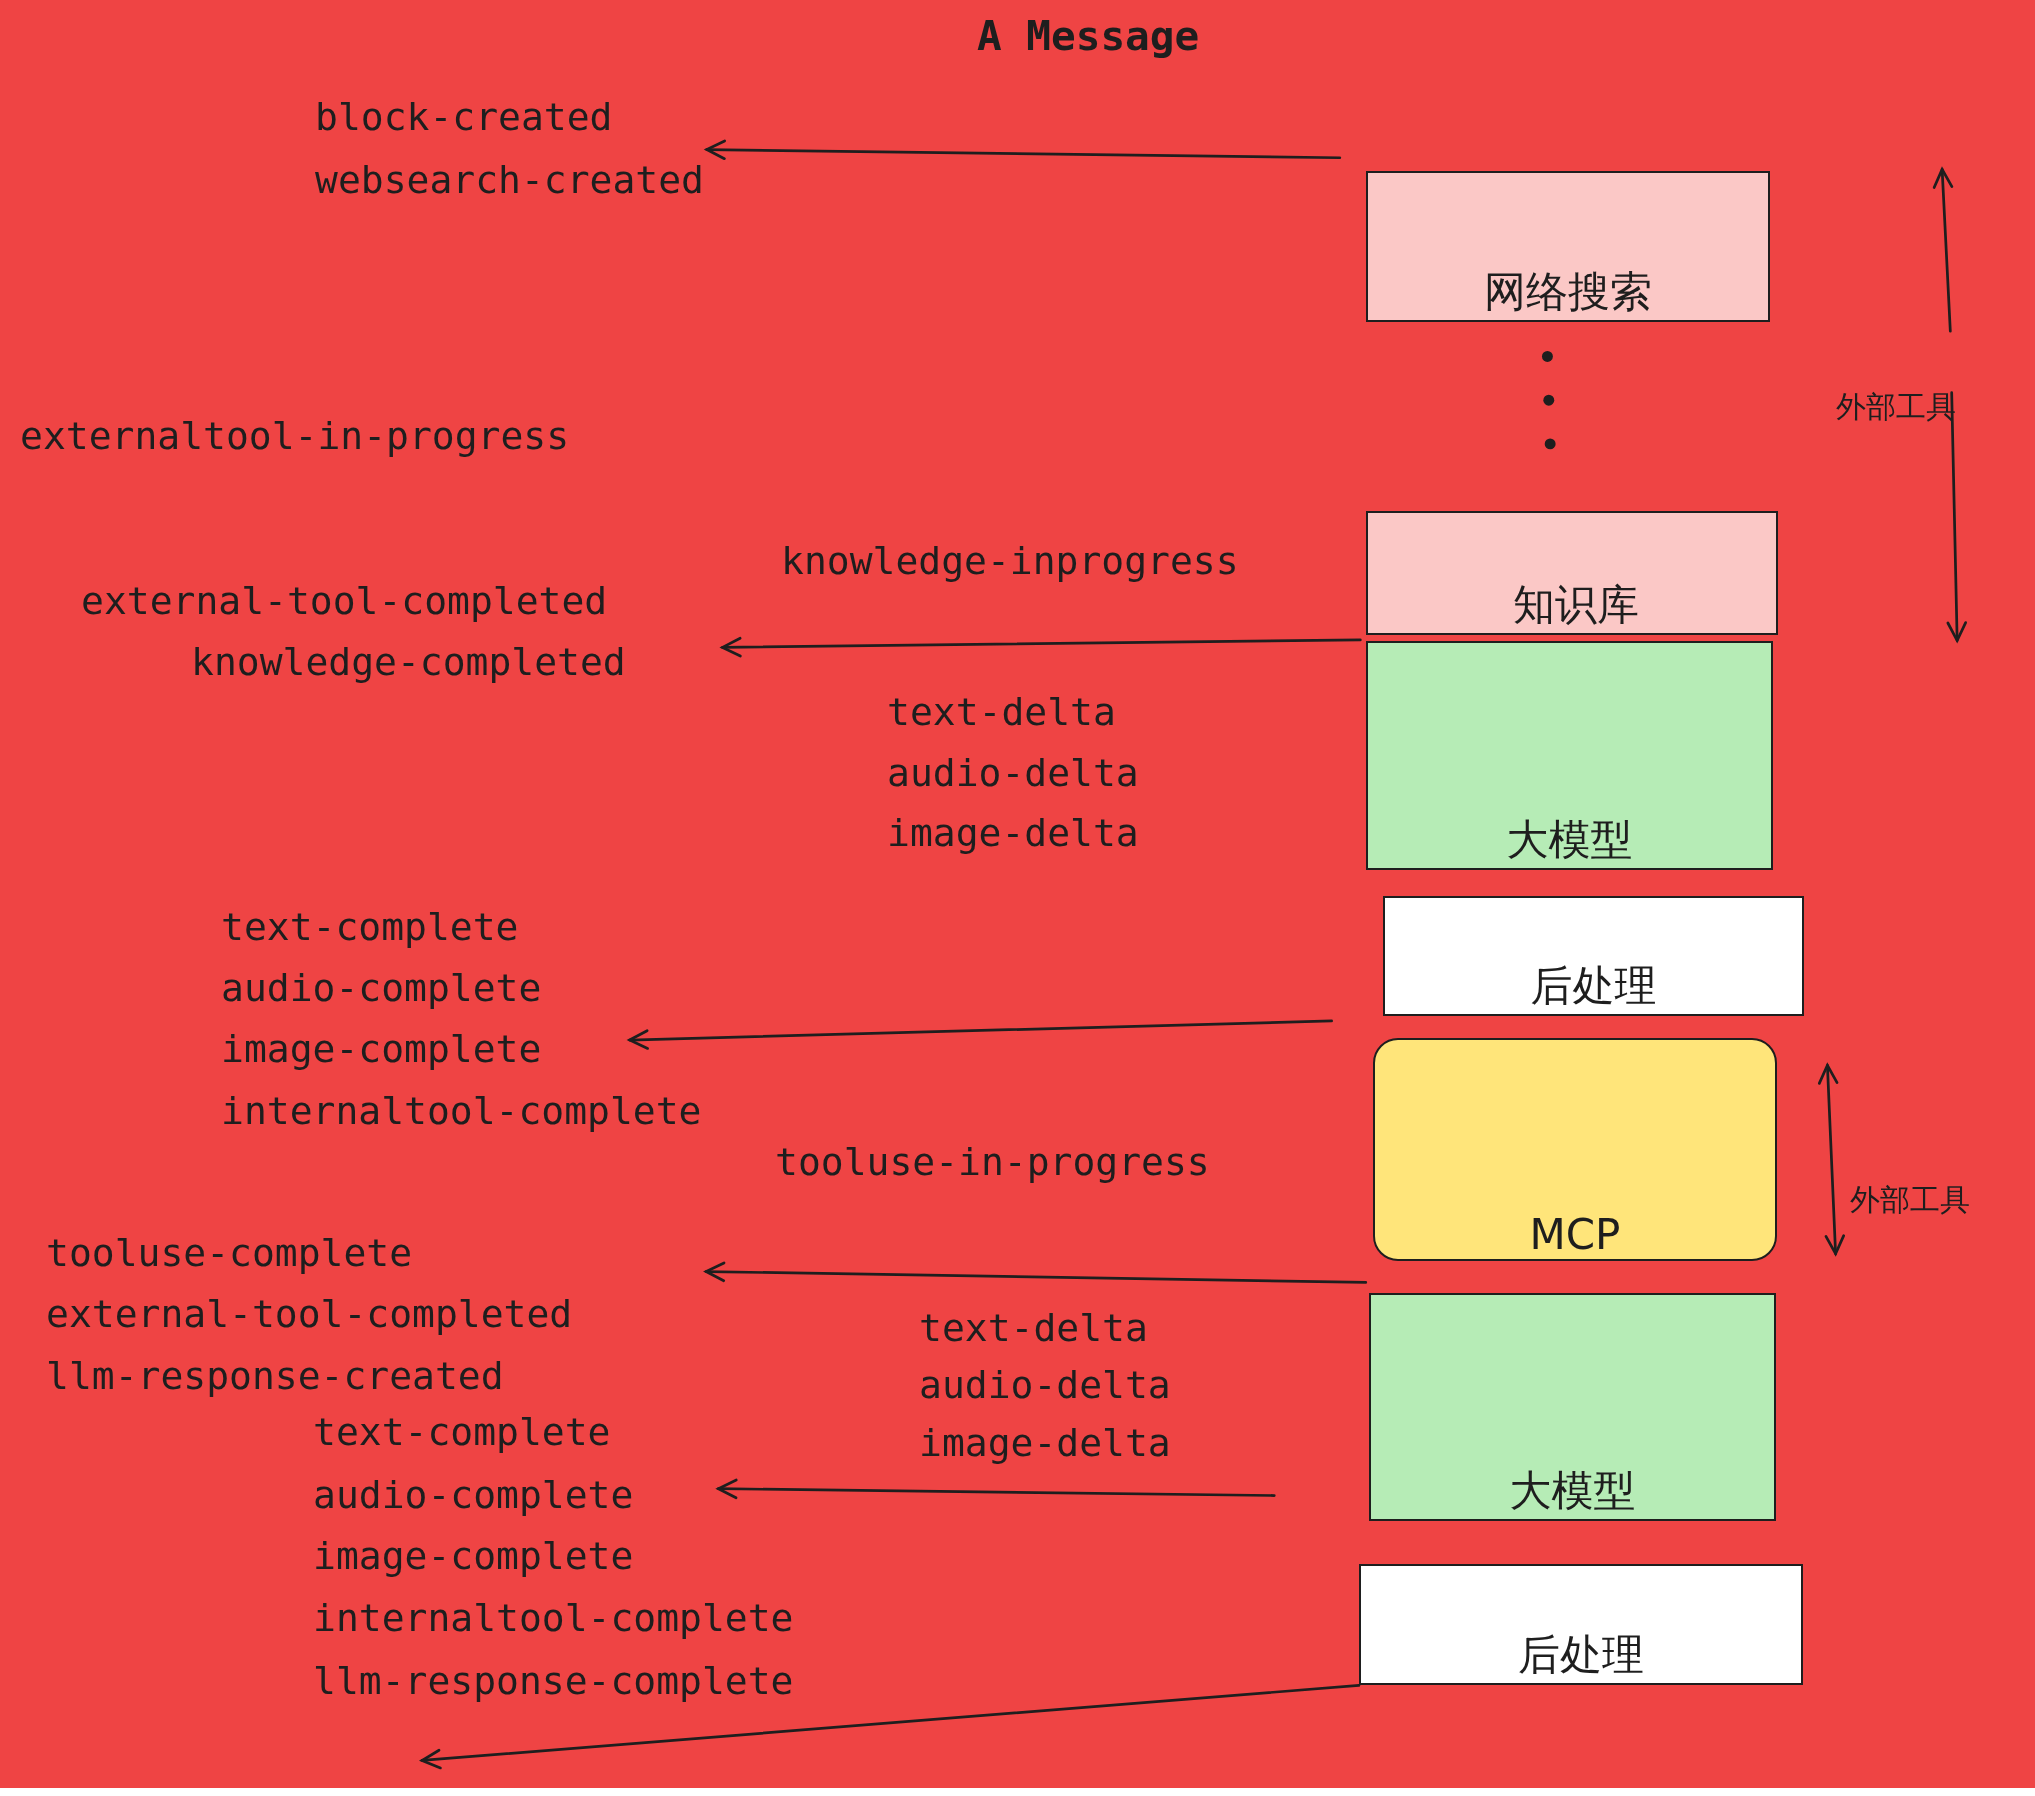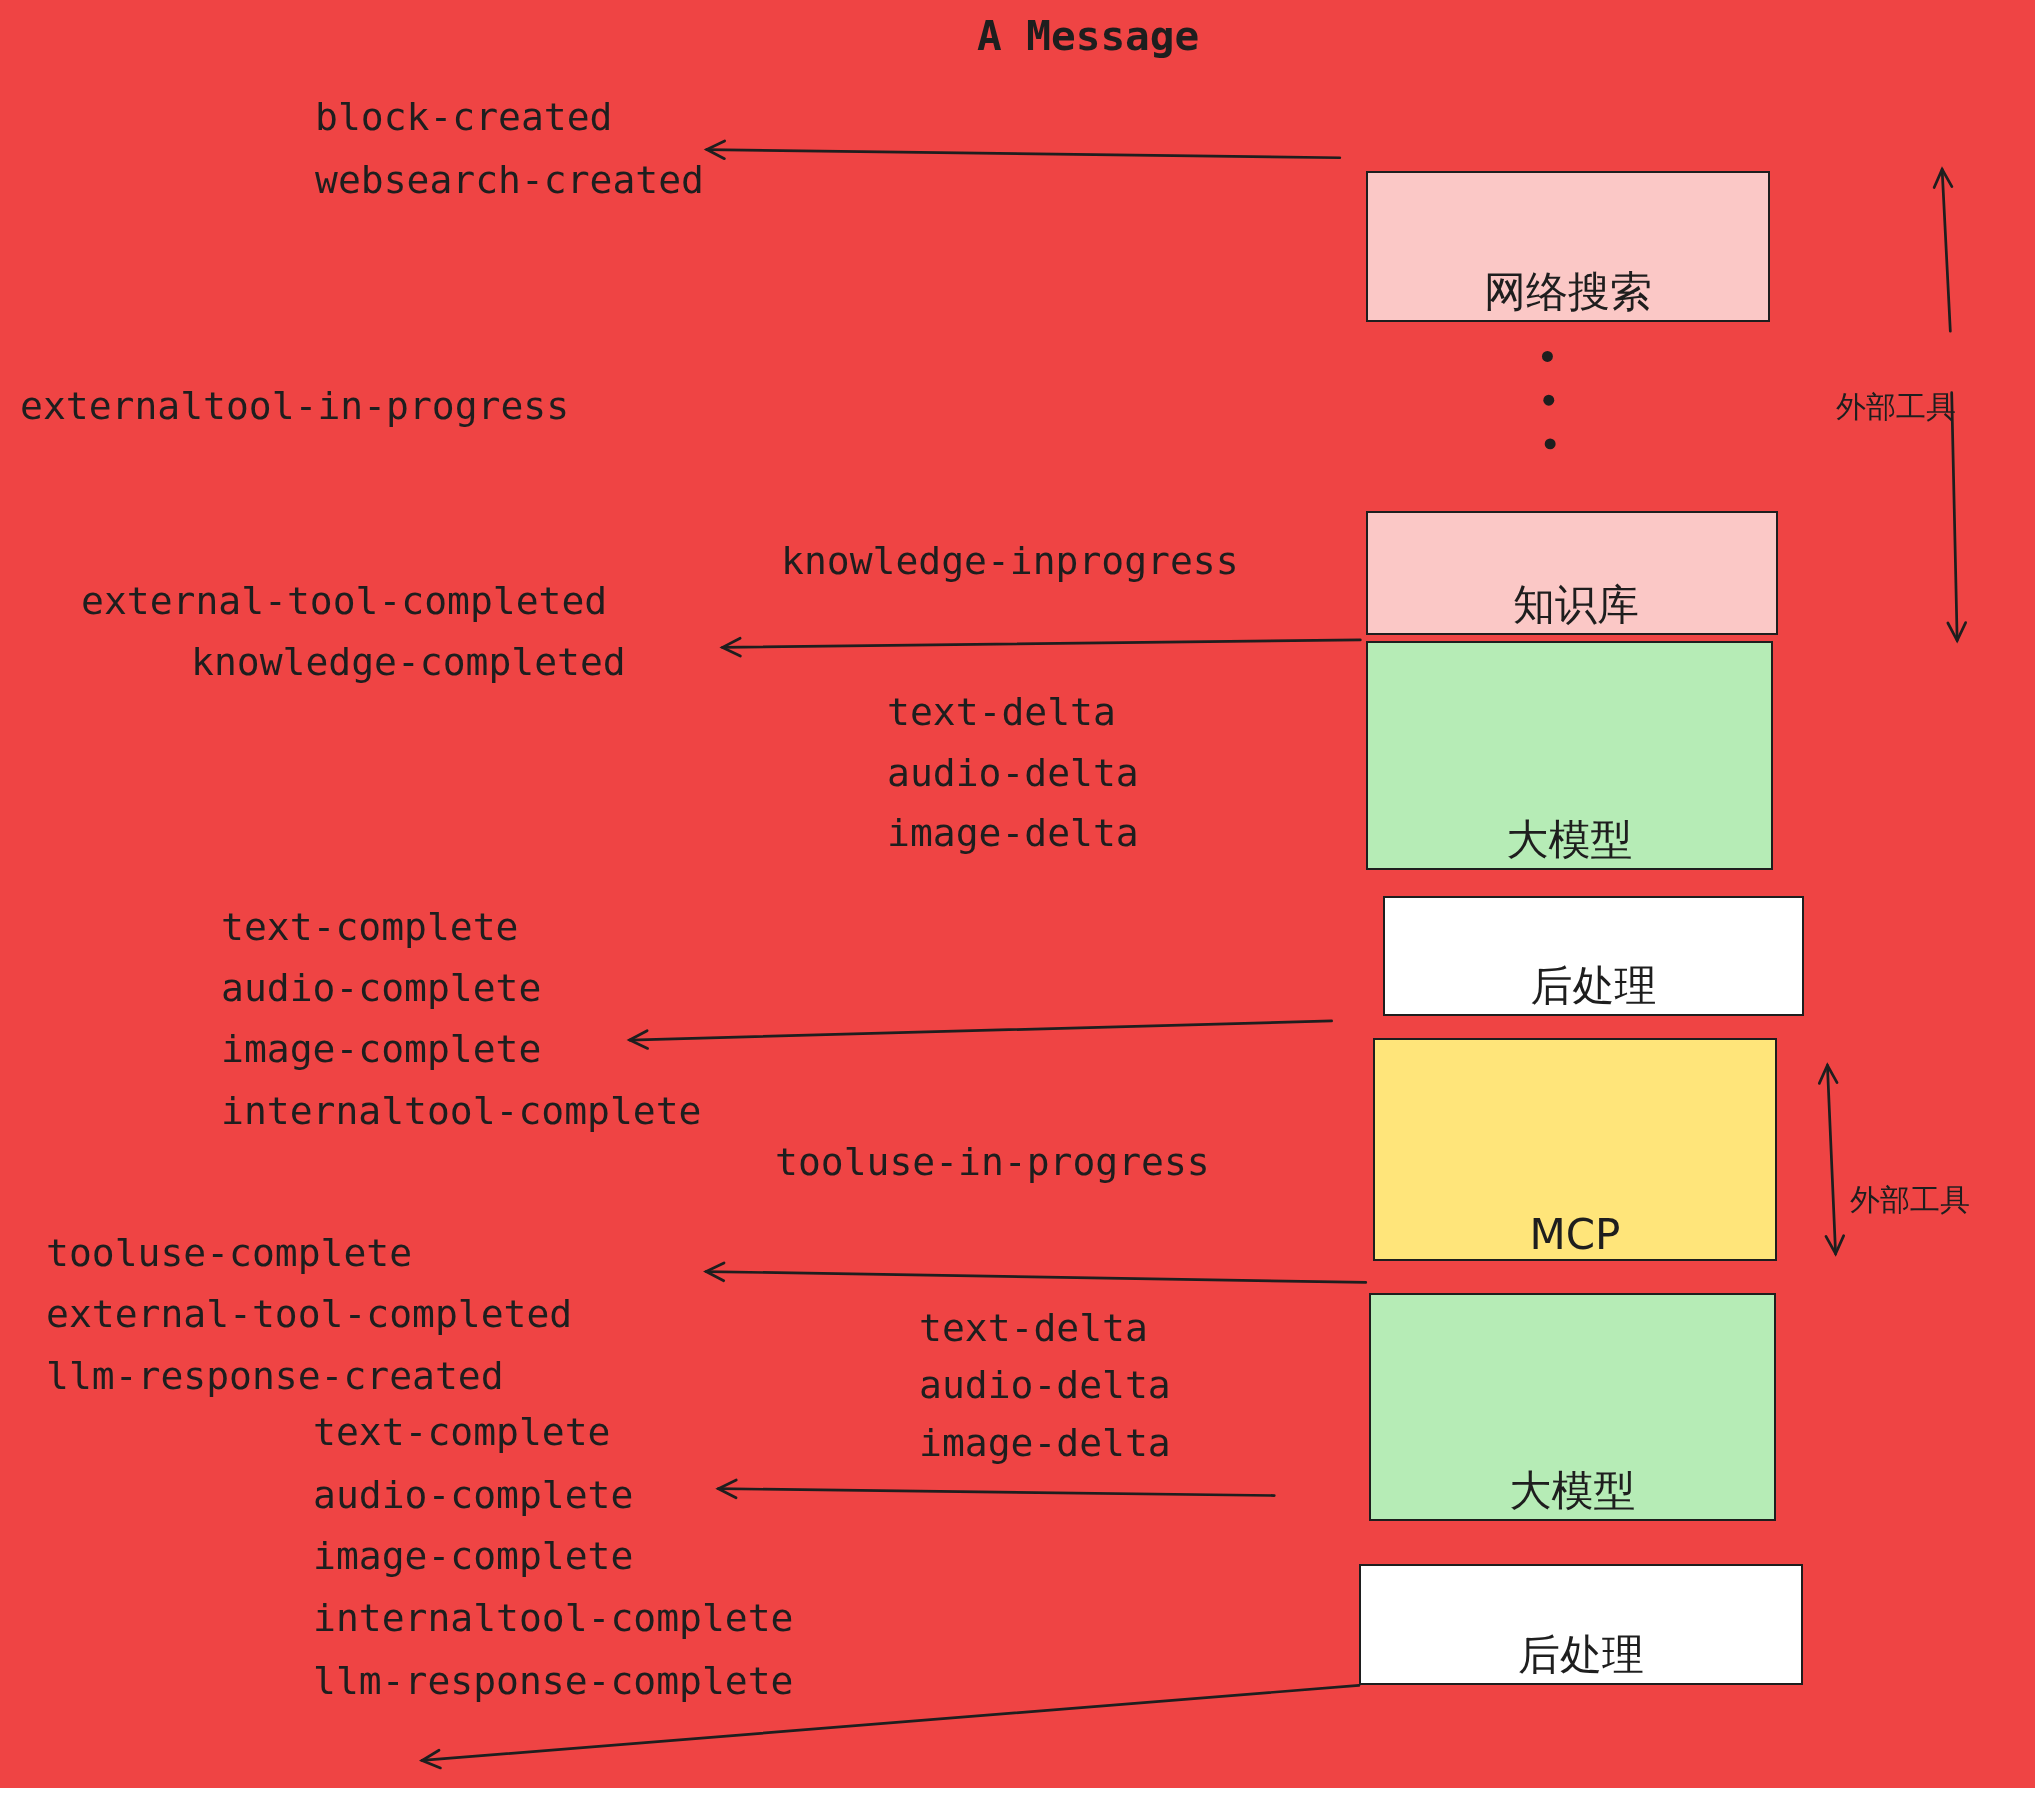--- a/index.html
+++ b/index.html
@@ -42,21 +42,21 @@
       <circle cx="2266" cy="522" r="8"></circle>
       <circle cx="2268" cy="586" r="8"></circle>
       <circle cx="2270" cy="650" r="8"></circle>
     </g>
   </svg>
 
   <div class="title" style="left:977px;top:12.3px">A Message</div>
 
   <div class="ev" style="left:315px;top:97px">block-created</div>
   <div class="ev" style="left:315px;top:160px">websearch-created</div>
-  <div class="ev" style="left:20px;top:386px">externaltool-in-progress</div>
+  <div class="ev" style="left:20px;top:416px">externaltool-in-progress</div>
   <div class="ev" style="left:781px;top:541px">knowledge-inprogress</div>
   <div class="ev" style="left:81px;top:581px">external-tool-completed</div>
   <div class="ev" style="left:191px;top:642px">knowledge-completed</div>
   <div class="ev" style="left:887px;top:692px">text-delta</div>
   <div class="ev" style="left:887px;top:753px">audio-delta</div>
   <div class="ev" style="left:887px;top:813px">image-delta</div>
   <div class="ev" style="left:221px;top:907px">text-complete</div>
   <div class="ev" style="left:221px;top:968px">audio-complete</div>
   <div class="ev" style="left:221px;top:1029px">image-complete</div>
   <div class="ev" style="left:221px;top:1091px">internaltool-complete</div>
@@ -79,21 +79,21 @@
   </div>
   <div class="box" style="left: 1366px; top: 511px; width: 400px; height: 120px; background: rgb(251, 200, 198); padding-left: 8px;">
     <span class="box-label">知识库</span>
   </div>
   <div class="box" style="left: 1366px; top: 641px; width: 403px; height: 225px; background: rgb(182, 236, 182);">
     <span class="box-label">大模型</span>
   </div>
   <div class="box" style="left: 1383px; top: 896px; width: 417px; height: 116px; background: rgb(255, 255, 255);">
     <span class="box-label">后处理</span>
   </div>
-  <div class="box" style="left: 1373px; top: 1038px; width: 400px; height: 219px; background: rgb(255, 229, 122);">
+  <div class="box" style="left: 1373px; top: 1038px; width: 400px; height: 219px; background: rgb(255, 229, 122); border-radius: 25px;">
     <span class="box-label">MCP</span>
   </div>
   <div class="box" style="left: 1369px; top: 1293px; width: 403px; height: 224px; background: rgb(182, 236, 182);">
     <span class="box-label">大模型</span>
   </div>
   <div class="box" style="left: 1359px; top: 1564px; width: 440px; height: 117px; background: rgb(255, 255, 255);">
     <span class="box-label">后处理</span>
   </div>
 
   <div class="cn" style="left:1836px;top:339px">外部工具</div>

